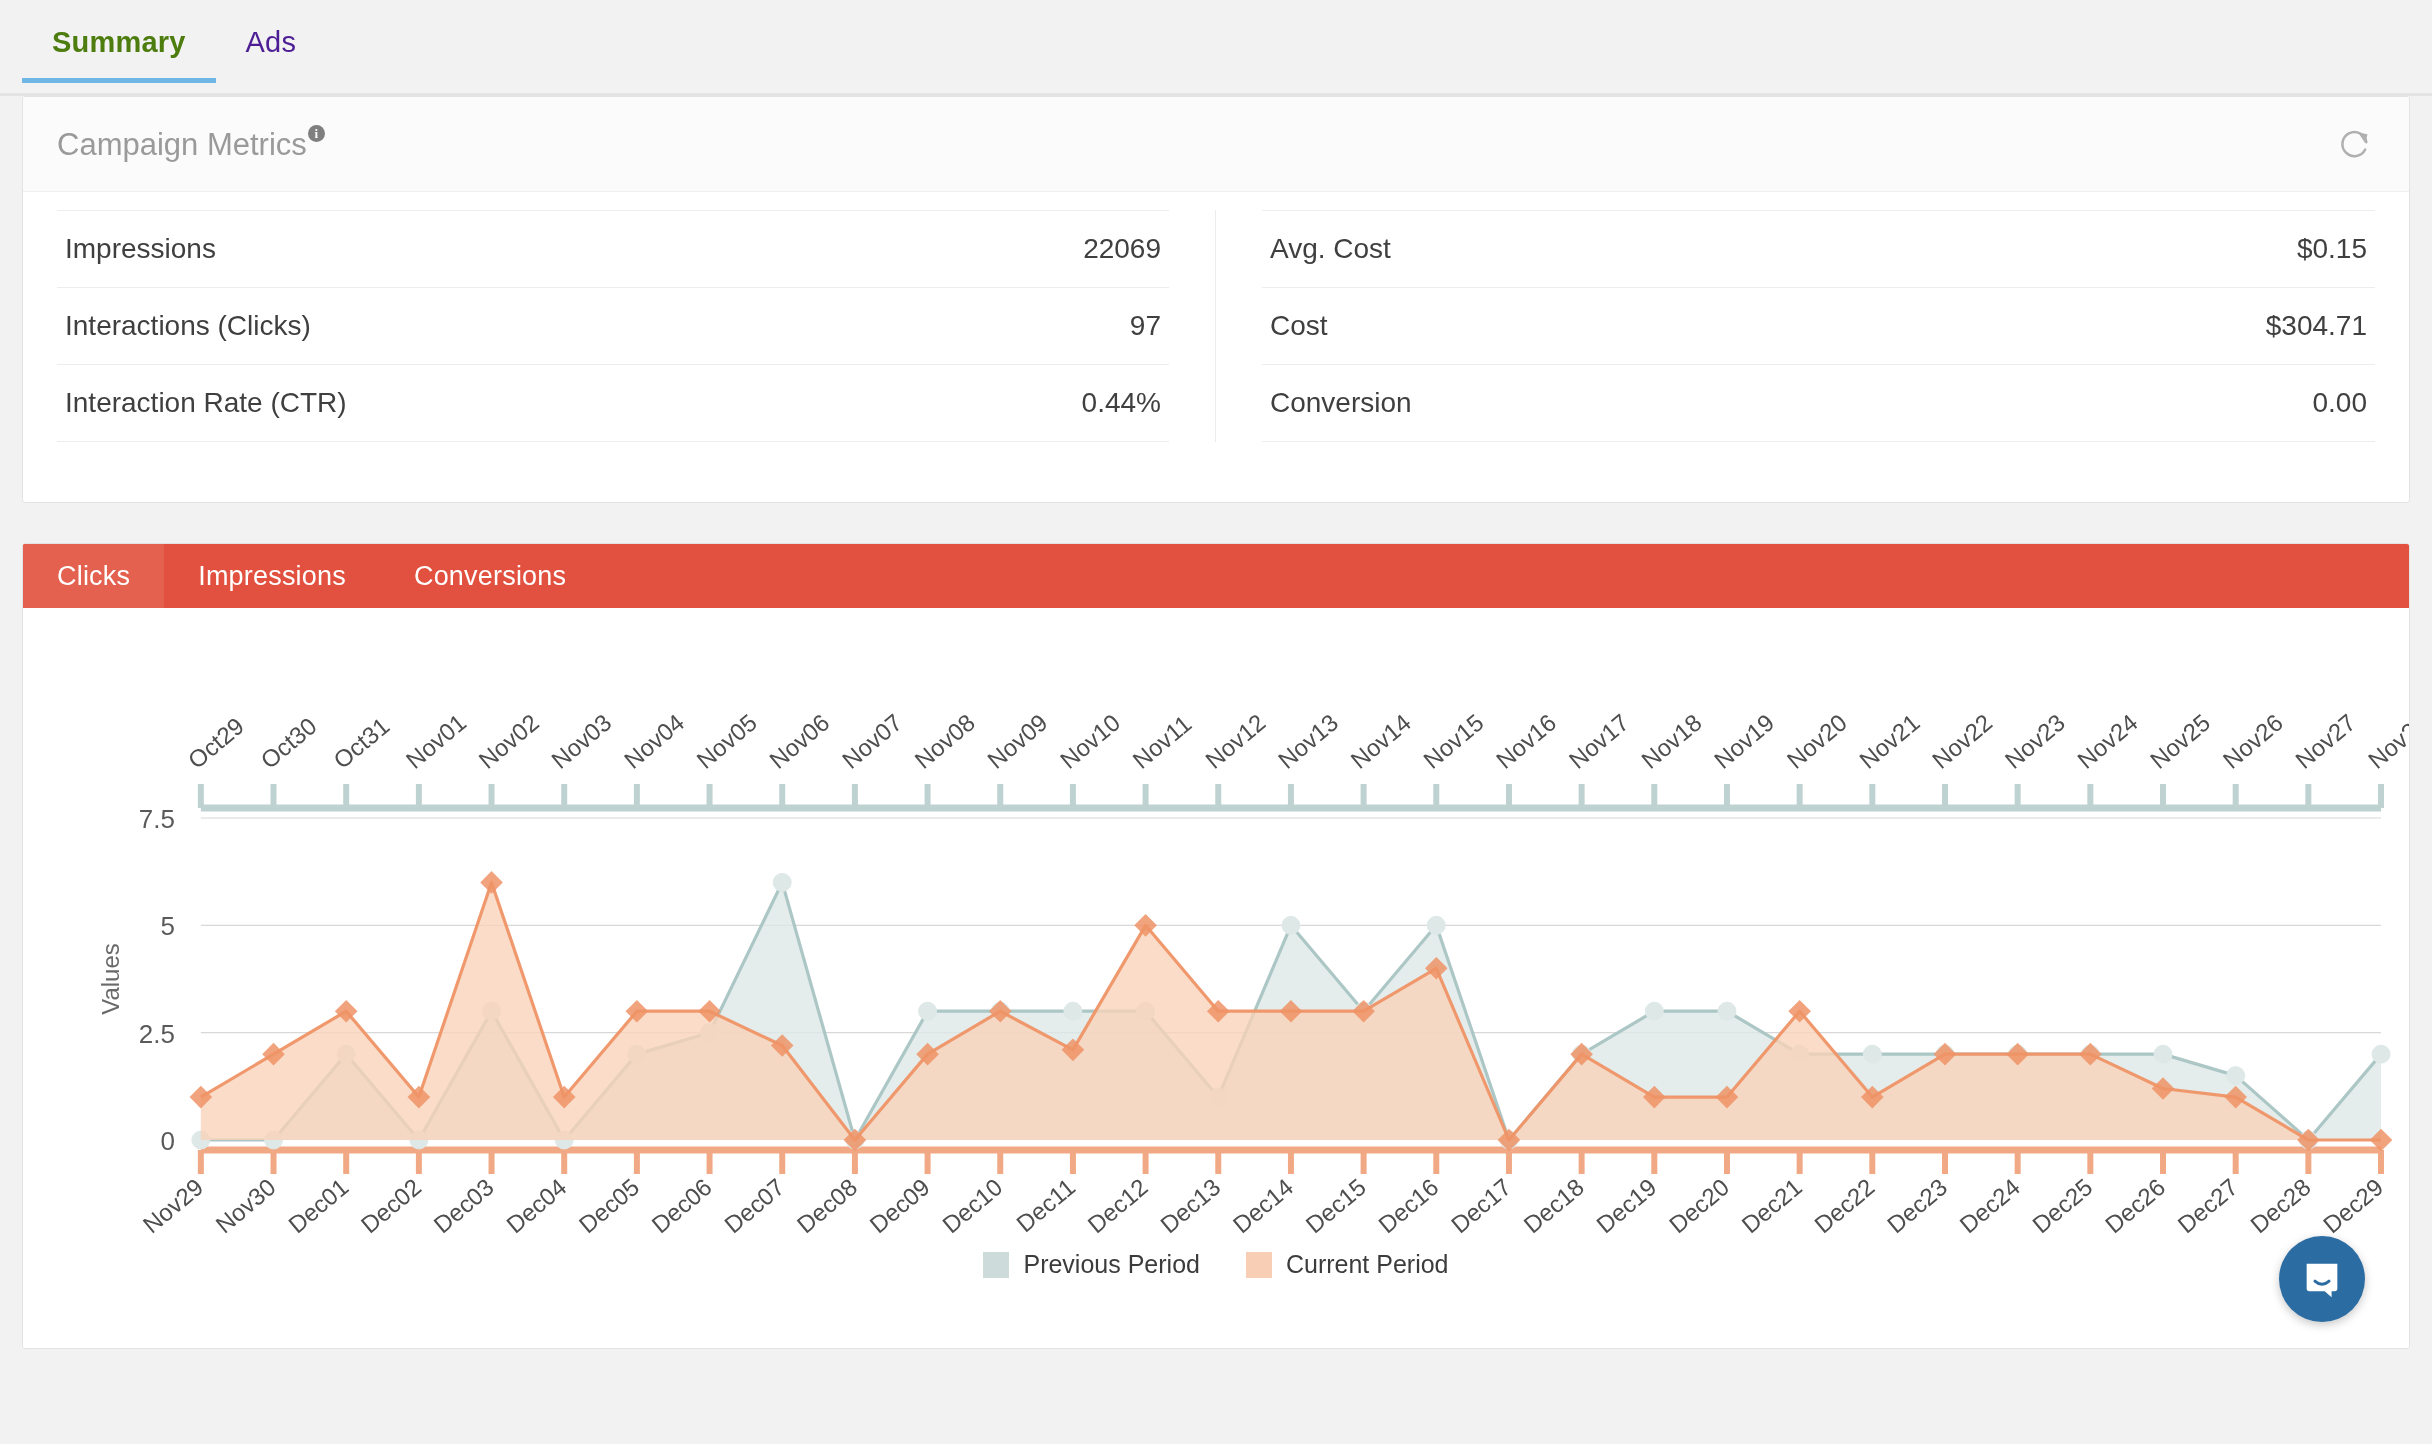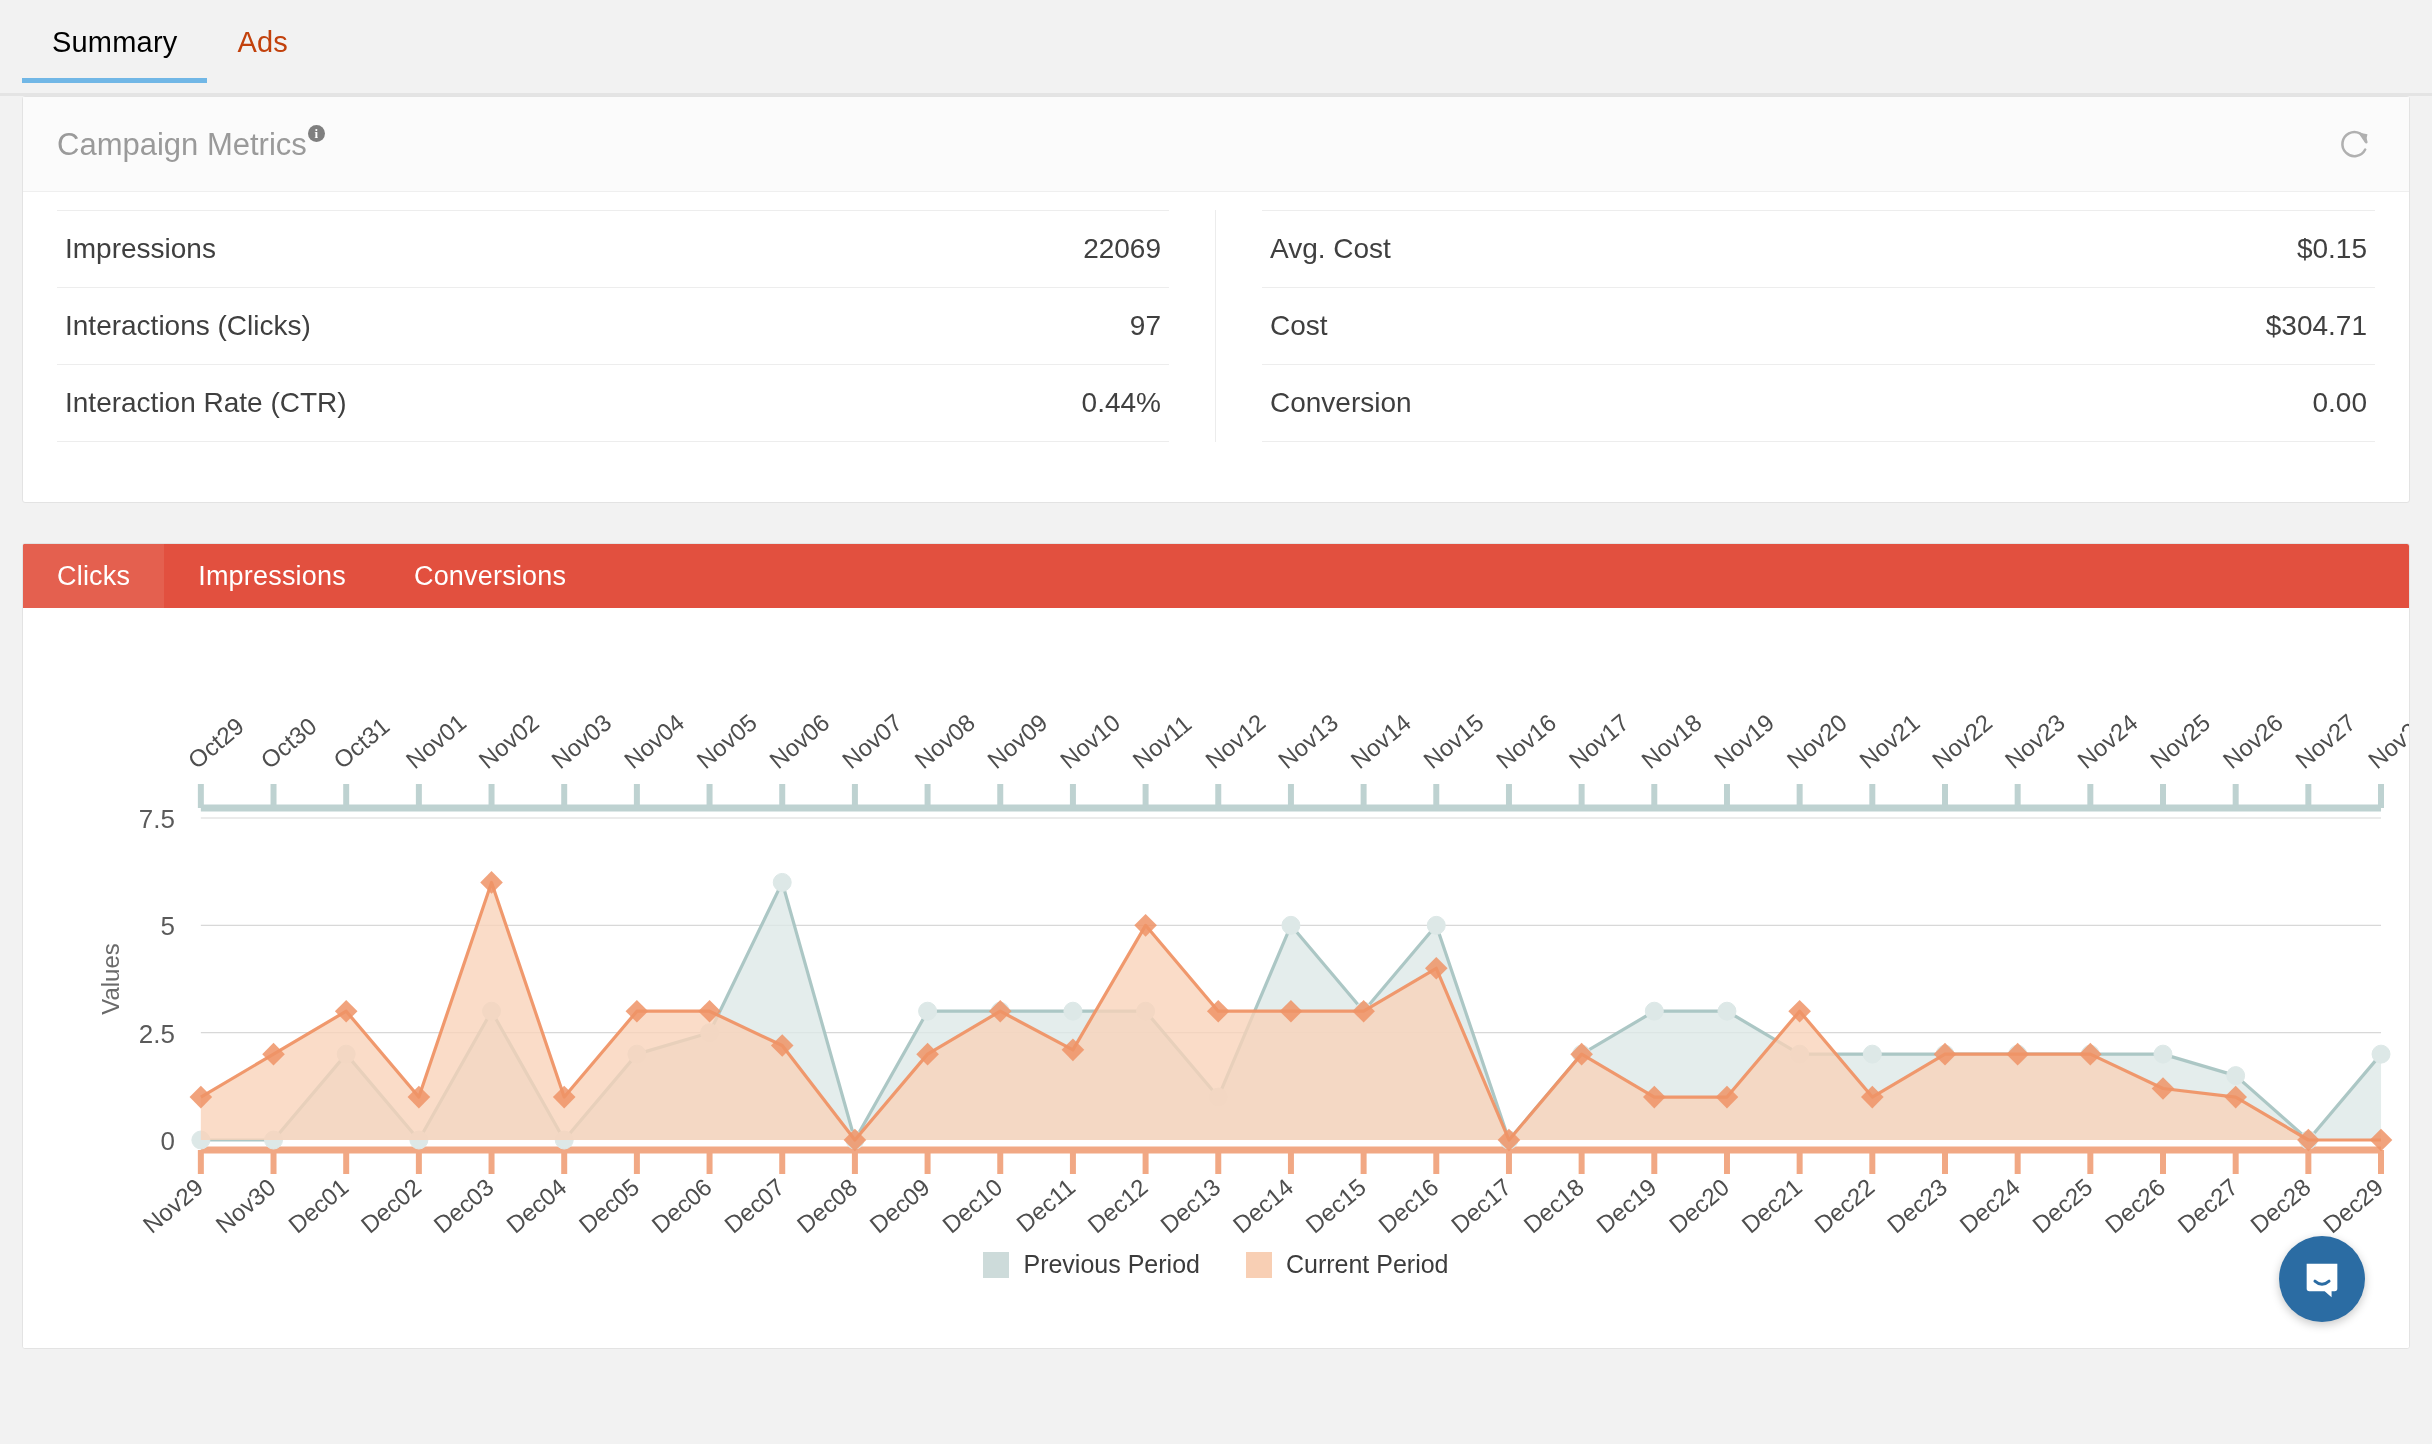--- a/index.html
+++ b/index.html
@@ -22,26 +22,26 @@
   }
   .tabbar::after {
     content: "";
     position: absolute; left: 0; right: 0; bottom: 0;
     height: 3px; background: #e4e4e4;
   }
   .tab {
     position: relative;
     padding: 26px 30px 24px 30px;
     font-size: 29px;
-    color: #c2410c;
+    color: #4c1d95;
     cursor: pointer;
     letter-spacing: .2px;
     z-index: 2;
   }
-  .tab.active { color: #000000; font-weight: normal; }
+  .tab.active { color: #4d7c0f; font-weight: bold; }
   .tab.active::after {
     content: "";
     position: absolute; left: 0; right: 0; bottom: 0;
     height: 5px; background: #71b7e6;
   }
 
   
   .card {
     background: #fff;
     border: 1px solid #e3e3e3;

